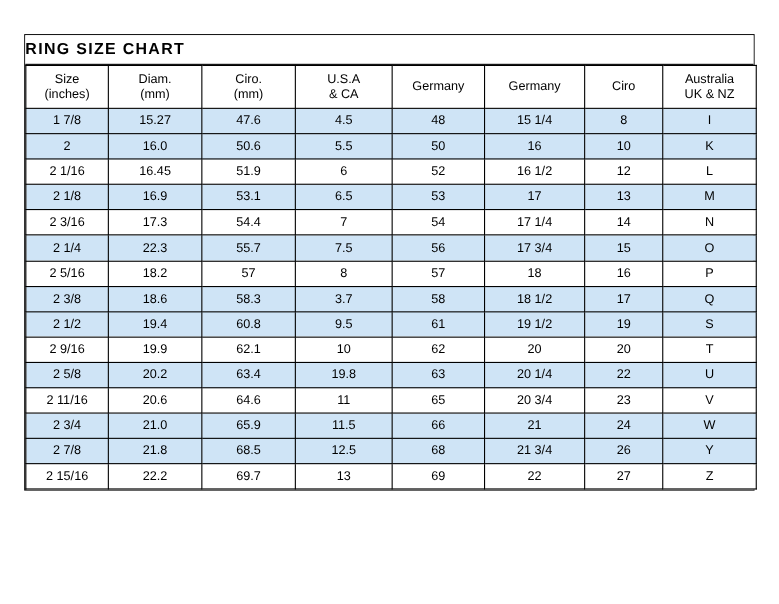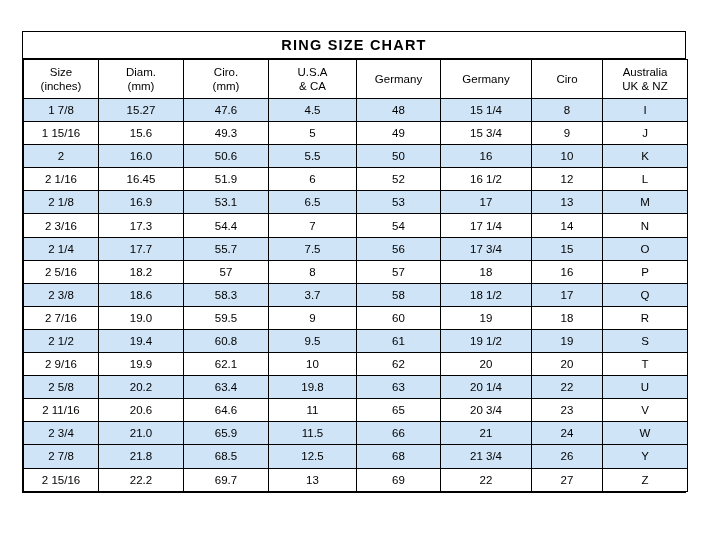--- a/index.html
+++ b/index.html
@@ -23,21 +23,21 @@
   .chart-wrap {
     position: absolute;
     left: 22px;
     top: 31px;
     width: 664px;
     border: 1px solid #000000;
     box-sizing: border-box;
     background: #ffffff;
   }
   .chart-title {
-    text-align: center;
+    text-align: left;
     font-size: 14.5px;
     font-weight: bold;
     letter-spacing: 1.2px;
     padding: 5px 0 5px 0;
     border-bottom: 1px solid #000000;
     background: #ffffff;
   }
   table.ring {
     border-collapse: collapse;
     width: 100%;
@@ -128,30 +128,20 @@
           <tr class="alt">
             <td>1 7/8</td>
             <td>15.27</td>
             <td>47.6</td>
             <td>4.5</td>
             <td>48</td>
             <td>15 1/4</td>
             <td>8</td>
             <td>I</td>
           </tr>
-          <tr class="plain">
-            <td>1 15/16</td>
-            <td>15.6</td>
-            <td>49.3</td>
-            <td>5</td>
-            <td>49</td>
-            <td>15 3/4</td>
-            <td>9</td>
-            <td>J</td>
-          </tr>
           <tr class="alt">
             <td>2</td>
             <td>16.0</td>
             <td>50.6</td>
             <td>5.5</td>
             <td>50</td>
             <td>16</td>
             <td>10</td>
             <td>K</td>
           </tr>
@@ -180,21 +170,21 @@
             <td>17.3</td>
             <td>54.4</td>
             <td>7</td>
             <td>54</td>
             <td>17 1/4</td>
             <td>14</td>
             <td>N</td>
           </tr>
           <tr class="alt">
             <td>2 1/4</td>
-            <td>17.7</td>
+            <td>22.3</td>
             <td>55.7</td>
             <td>7.5</td>
             <td>56</td>
             <td>17 3/4</td>
             <td>15</td>
             <td>O</td>
           </tr>
           <tr class="plain">
             <td>2 5/16</td>
             <td>18.2</td>
@@ -208,30 +198,20 @@
           <tr class="alt">
             <td>2 3/8</td>
             <td>18.6</td>
             <td>58.3</td>
             <td>3.7</td>
             <td>58</td>
             <td>18 1/2</td>
             <td>17</td>
             <td>Q</td>
           </tr>
-          <tr class="plain">
-            <td>2 7/16</td>
-            <td>19.0</td>
-            <td>59.5</td>
-            <td>9</td>
-            <td>60</td>
-            <td>19</td>
-            <td>18</td>
-            <td>R</td>
-          </tr>
           <tr class="alt">
             <td>2 1/2</td>
             <td>19.4</td>
             <td>60.8</td>
             <td>9.5</td>
             <td>61</td>
             <td>19 1/2</td>
             <td>19</td>
             <td>S</td>
           </tr>

